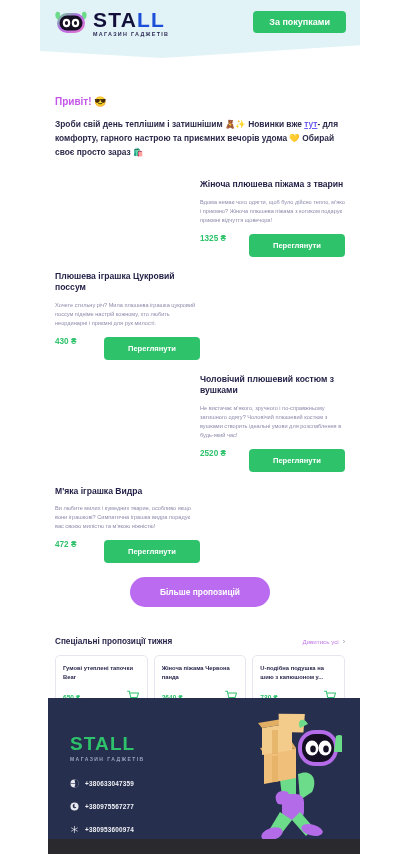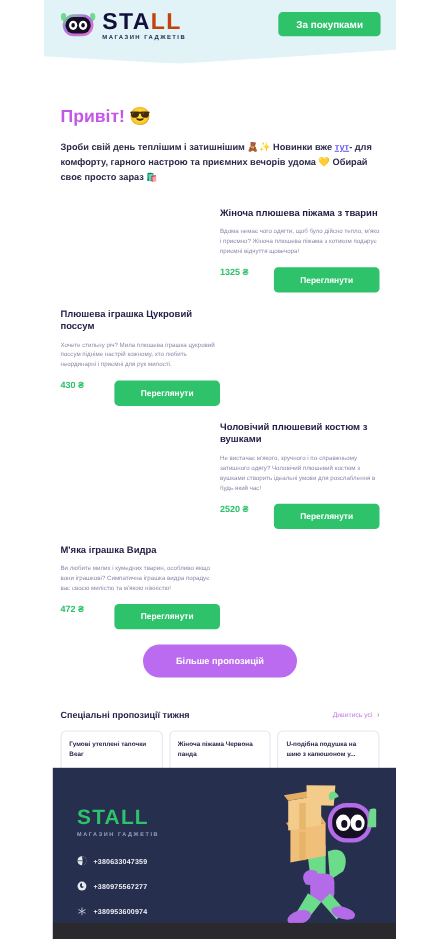--- a/index.html
+++ b/index.html
@@ -23,36 +23,36 @@
     justify-content: space-between;
     padding: 9px 14px 0 14px;
   }
   .logo-wrap { display: flex; align-items: center; gap: 5px; }
   .logo-mark { position: relative; width: 34px; height: 26px; flex: none; }
   .logo-text-block { display: flex; flex-direction: column; line-height: 1; }
   .logo-word {
     font-size: 21px; font-weight: 700; letter-spacing: 1.2px;
     color: #12103a; font-family: "Liberation Sans", sans-serif;
   }
-  .logo-word .accent { color: #c2410c; }
+  .logo-word .accent { color: #1d4ed8; }
   .logo-sub {
     font-size: 5.4px; letter-spacing: 1.3px; color: #2e2b55;
     margin-top: 2px; font-weight: 600;
   }
   .shop-btn {
     background: #2ec26b; color: #ffffff; border: none;
     border-radius: 4px; padding: 6px 16px;
     font-size: 9px; font-weight: 700; cursor: pointer;
     margin-top: 2px; white-space: nowrap;
   }
 
   
   .greeting { margin: 38px 55px 0 55px; }
   .greet-title {
-    color: #c455e8; font-size: 16px; font-weight: 700; margin-bottom: 10px;
+    color: #c455e8; font-size: 10px; font-weight: 700; margin-bottom: 10px;
   }
   .greet-body {
     color: #2c2a4a; font-size: 8.4px; line-height: 1.68; font-weight: 600;
   }
   .greet-body .lnk { color: #6b5cf0; text-decoration: underline; font-weight: 700; }
 
   
   .promo-list { margin-top: 20px; }
   .promo-row { display: flex; margin: 0 55px 14px 55px; }
   .promo-row.right { justify-content: flex-end; }

